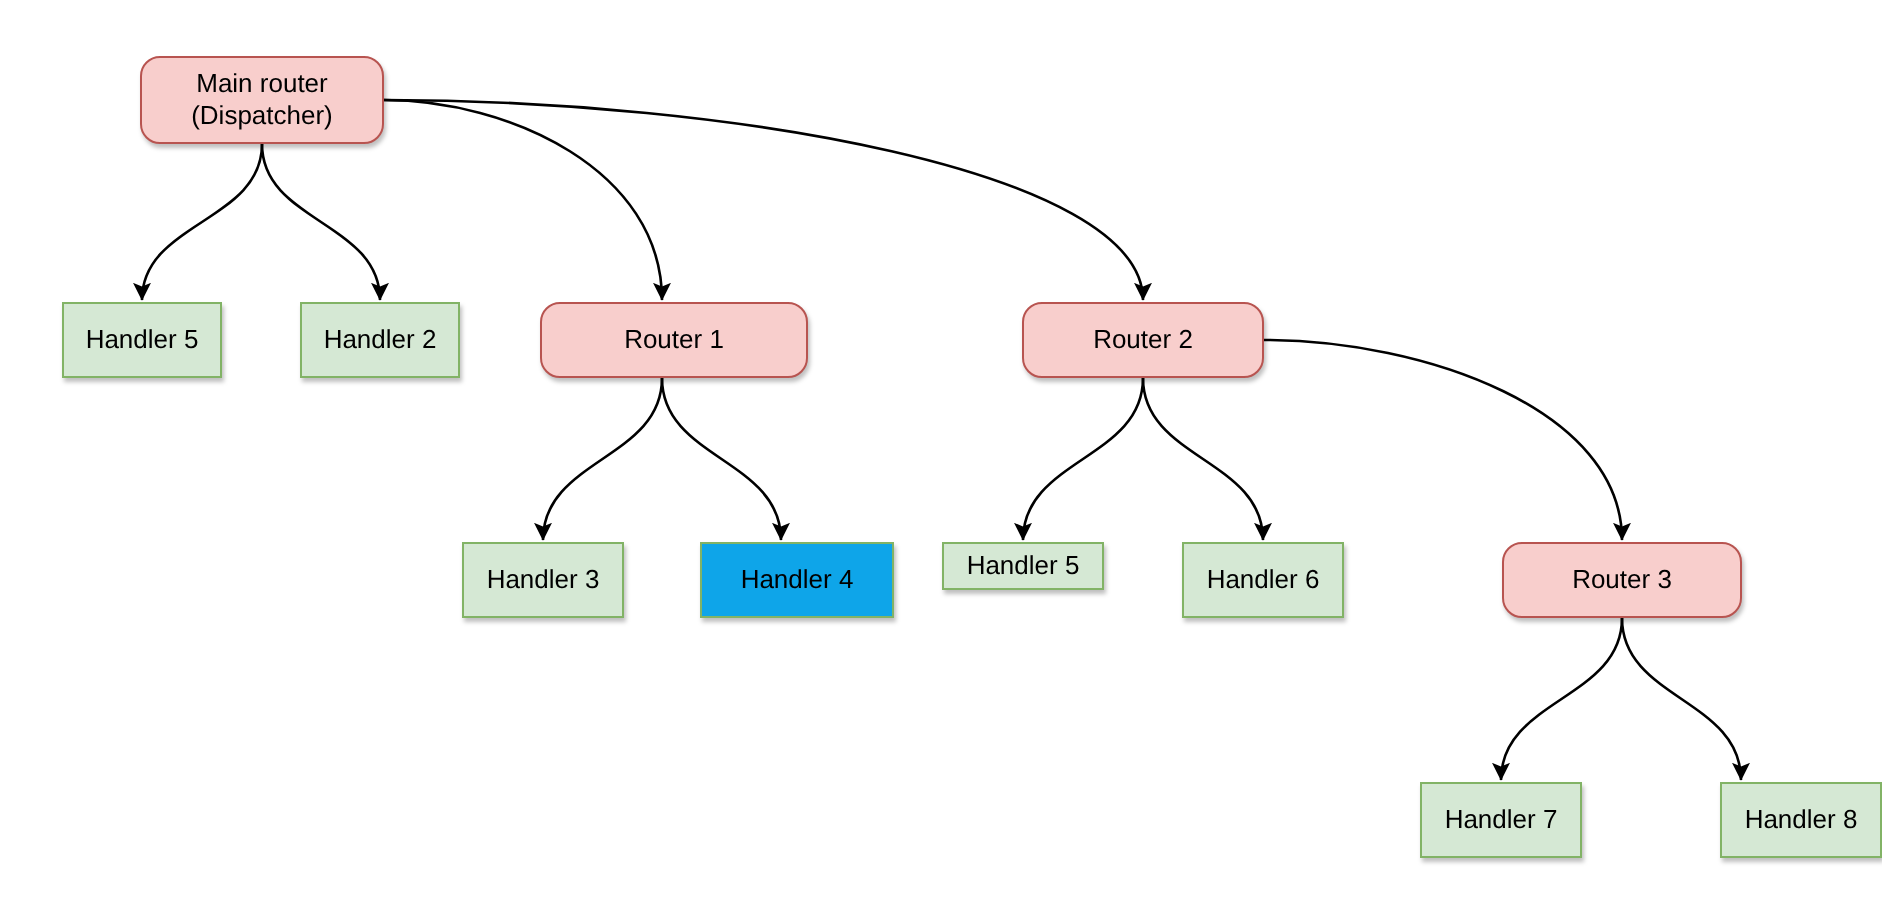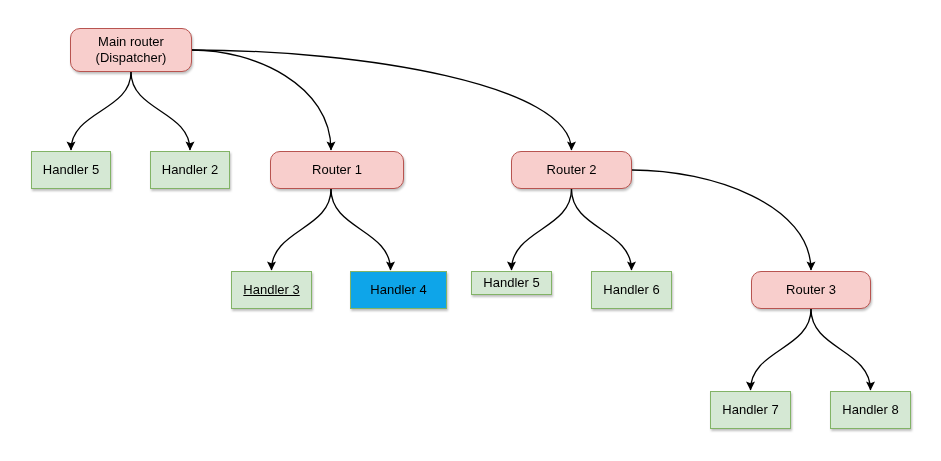--- a/index.html
+++ b/index.html
@@ -55,20 +55,20 @@
       <path d="M632,170 C712.55,170 811,205 811,270" fill="none" stroke="#000000" stroke-width="1.3" marker-end="url(#arrow)"></path>
       <path d="M811,309 C811,349.5 750.5,349.5 750.5,390" fill="none" stroke="#000000" stroke-width="1.3" marker-end="url(#arrow)"></path>
       <path d="M811,309 C811,349.5 870.5,349.5 870.5,390" fill="none" stroke="#000000" stroke-width="1.3" marker-end="url(#arrow)"></path>
     </svg>
 <div class="node router" style="left: 70px; top: 28px; width: 122px; height: 44px; background: rgb(248, 206, 204); border: 1.3px solid rgb(184, 84, 80); border-radius: 10px;"><span>Main router
 (Dispatcher)</span></div>
     <div class="node handler" style="left: 31px; top: 151px; width: 80px; height: 38px; background: rgb(213, 232, 212); border: 1.3px solid rgb(130, 179, 102); border-radius: 0px;"><span>Handler 5</span></div>
     <div class="node handler" style="left: 150px; top: 151px; width: 80px; height: 38px; background: rgb(213, 232, 212); border: 1.3px solid rgb(130, 179, 102); border-radius: 0px;"><span>Handler 2</span></div>
     <div class="node router" style="left: 270px; top: 151px; width: 134px; height: 38px; background: rgb(248, 206, 204); border: 1.3px solid rgb(184, 84, 80); border-radius: 10px;"><span>Router 1</span></div>
     <div class="node router" style="left: 511px; top: 151px; width: 121px; height: 38px; background: rgb(248, 206, 204); border: 1.3px solid rgb(184, 84, 80); border-radius: 10px;"><span>Router 2</span></div>
-    <div class="node handler" style="left: 231px; top: 271px; width: 81px; height: 38px; background: rgb(213, 232, 212); border: 1.3px solid rgb(130, 179, 102); border-radius: 0px; text-decoration: underline;"><span>Handler 3</span></div>
+    <div class="node handler" style="left: 231px; top: 271px; width: 81px; height: 38px; background: rgb(213, 232, 212); border: 1.3px solid rgb(130, 179, 102); border-radius: 0px;"><span>Handler 3</span></div>
     <div class="node handler" style="left: 350px; top: 271px; width: 97px; height: 38px; background: #0ea5e9; border: 1.3px solid rgb(130, 179, 102); border-radius: 0px;"><span>Handler 4</span></div>
     <div class="node handler" style="left: 471px; top: 271px; width: 81px; height: 24px; background: rgb(213, 232, 212); border: 1.3px solid rgb(130, 179, 102); border-radius: 0px;"><span>Handler 5</span></div>
     <div class="node handler" style="left: 591px; top: 271px; width: 81px; height: 38px; background: rgb(213, 232, 212); border: 1.3px solid rgb(130, 179, 102); border-radius: 0px;"><span>Handler 6</span></div>
     <div class="node router" style="left: 751px; top: 271px; width: 120px; height: 38px; background: rgb(248, 206, 204); border: 1.3px solid rgb(184, 84, 80); border-radius: 10px;"><span>Router 3</span></div>
     <div class="node handler" style="left: 710px; top: 391px; width: 81px; height: 38px; background: rgb(213, 232, 212); border: 1.3px solid rgb(130, 179, 102); border-radius: 0px;"><span>Handler 7</span></div>
-    <div class="node handler" style="left: 830px; top: 391px; width: 81px; height: 38px; background: rgb(213, 232, 212); border: 1.3px solid rgb(130, 179, 102); border-radius: 0px;"><span>Handler 8</span></div>
+    <div class="node handler" style="left: 860px; top: 391px; width: 81px; height: 38px; background: rgb(213, 232, 212); border: 1.3px solid rgb(130, 179, 102); border-radius: 0px;"><span>Handler 8</span></div>
   </div>
 
 </body></html>

